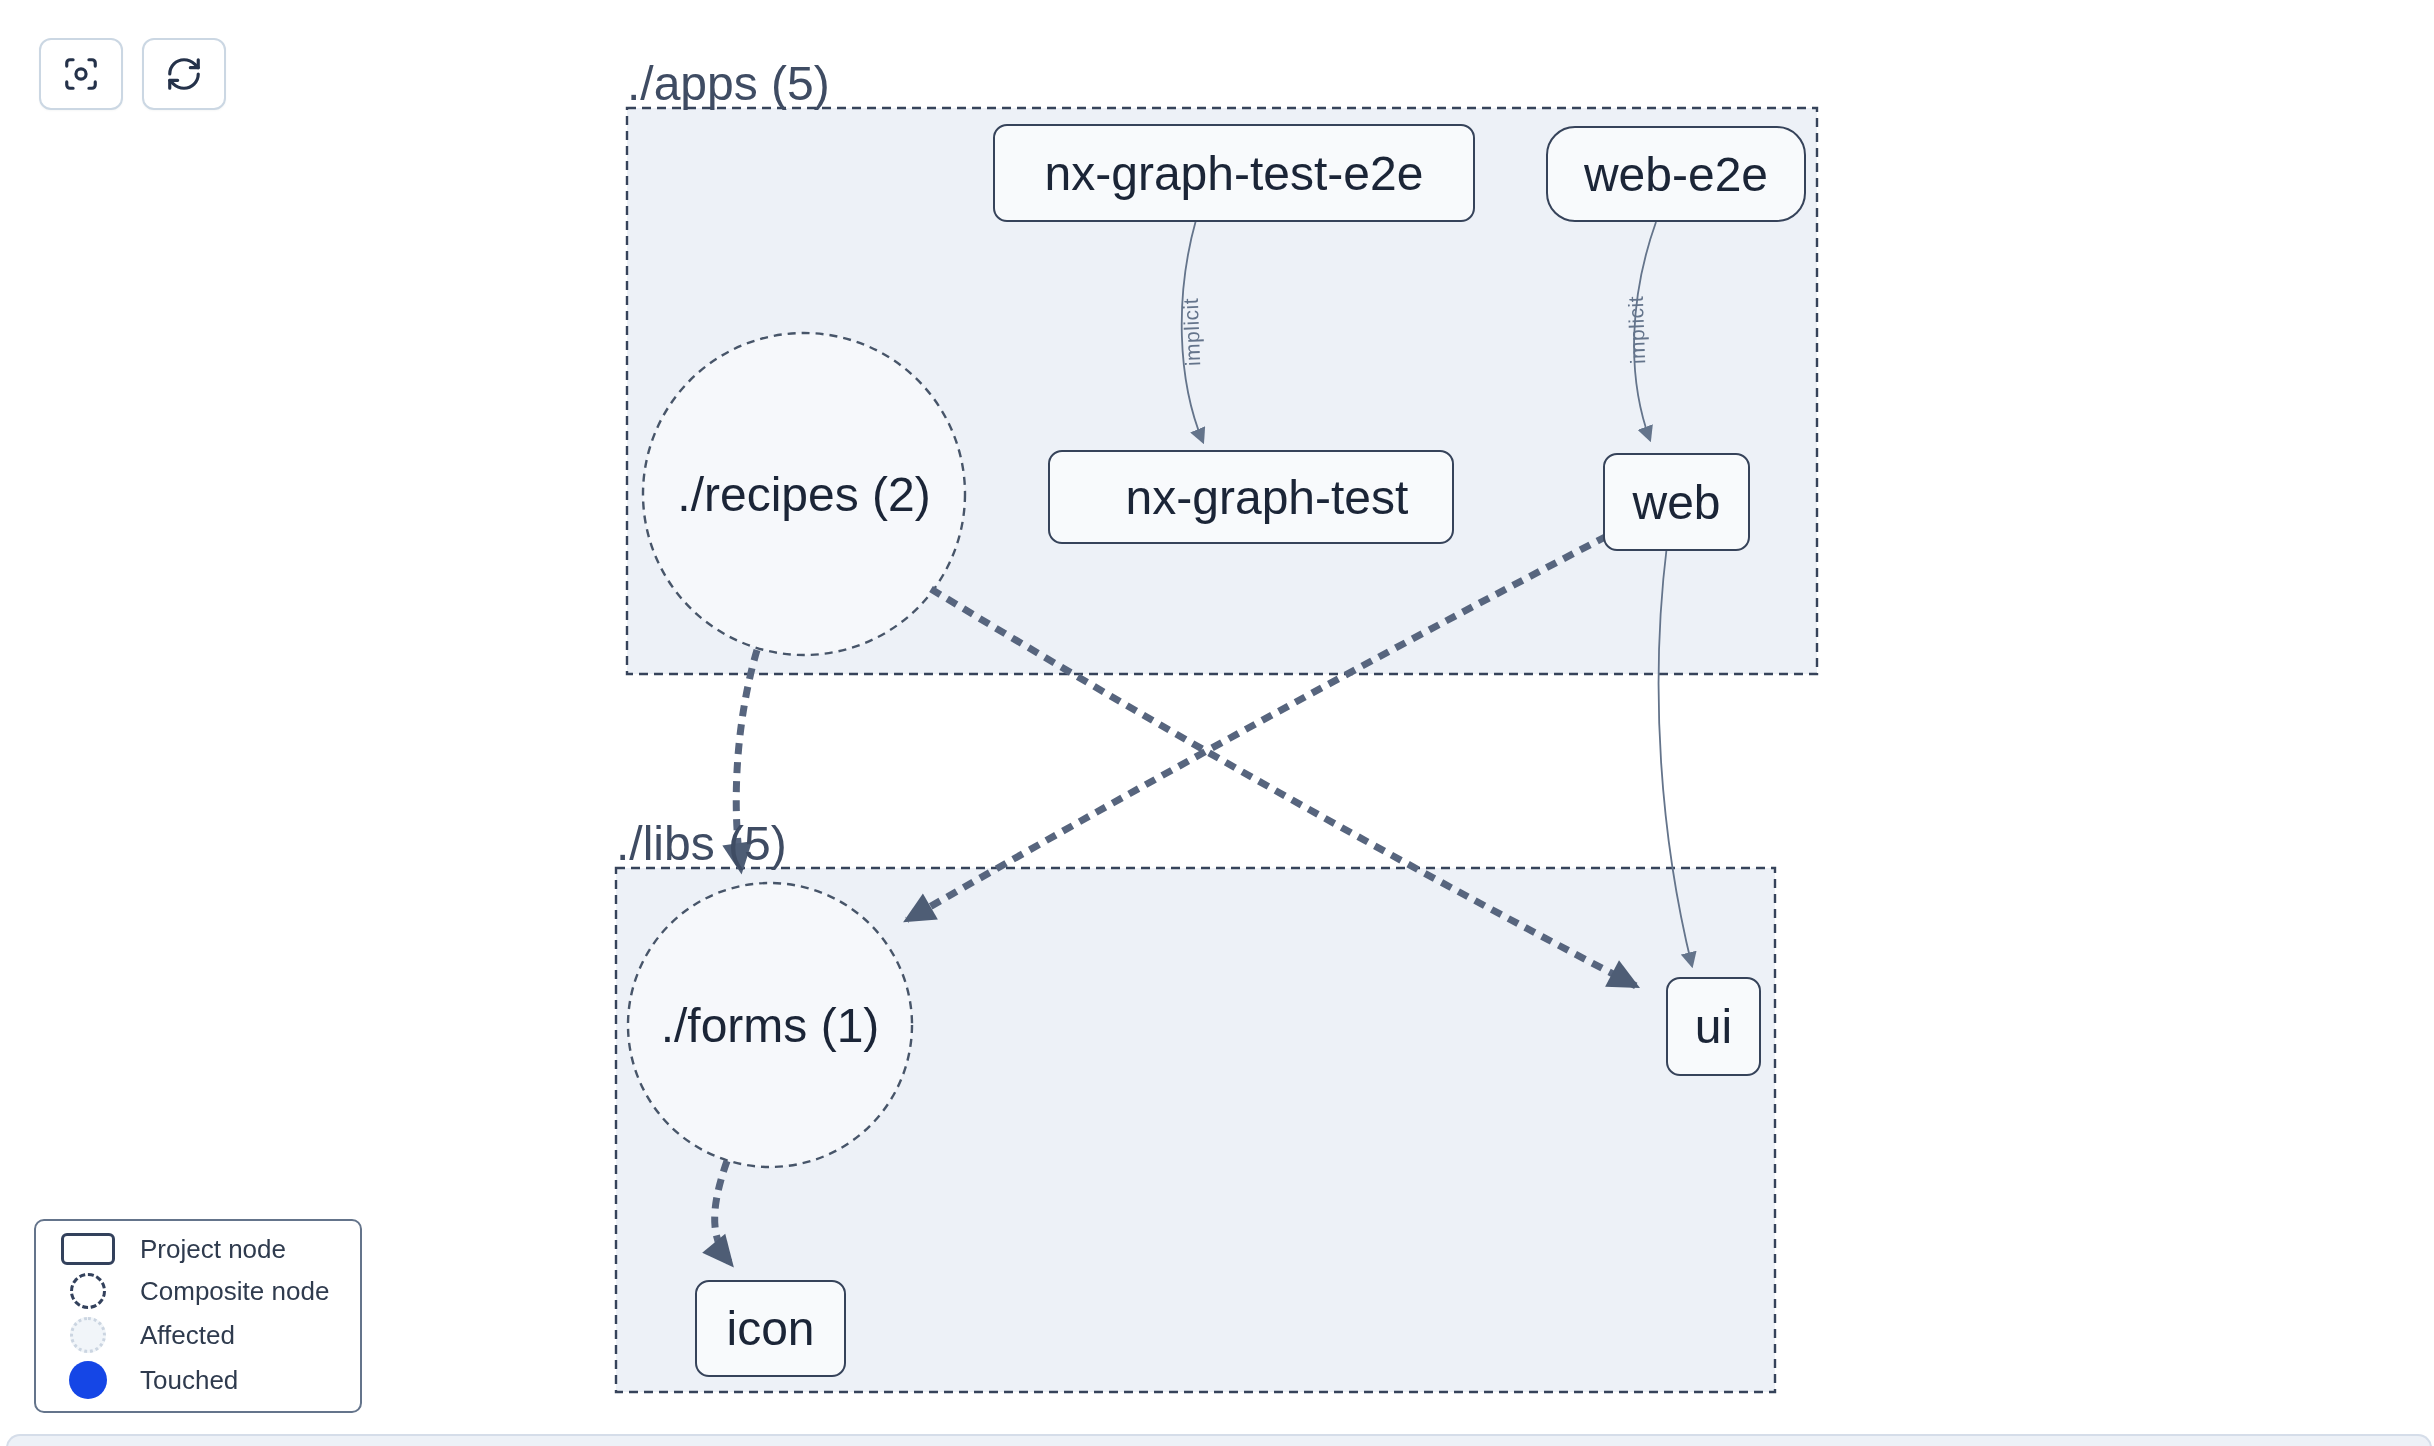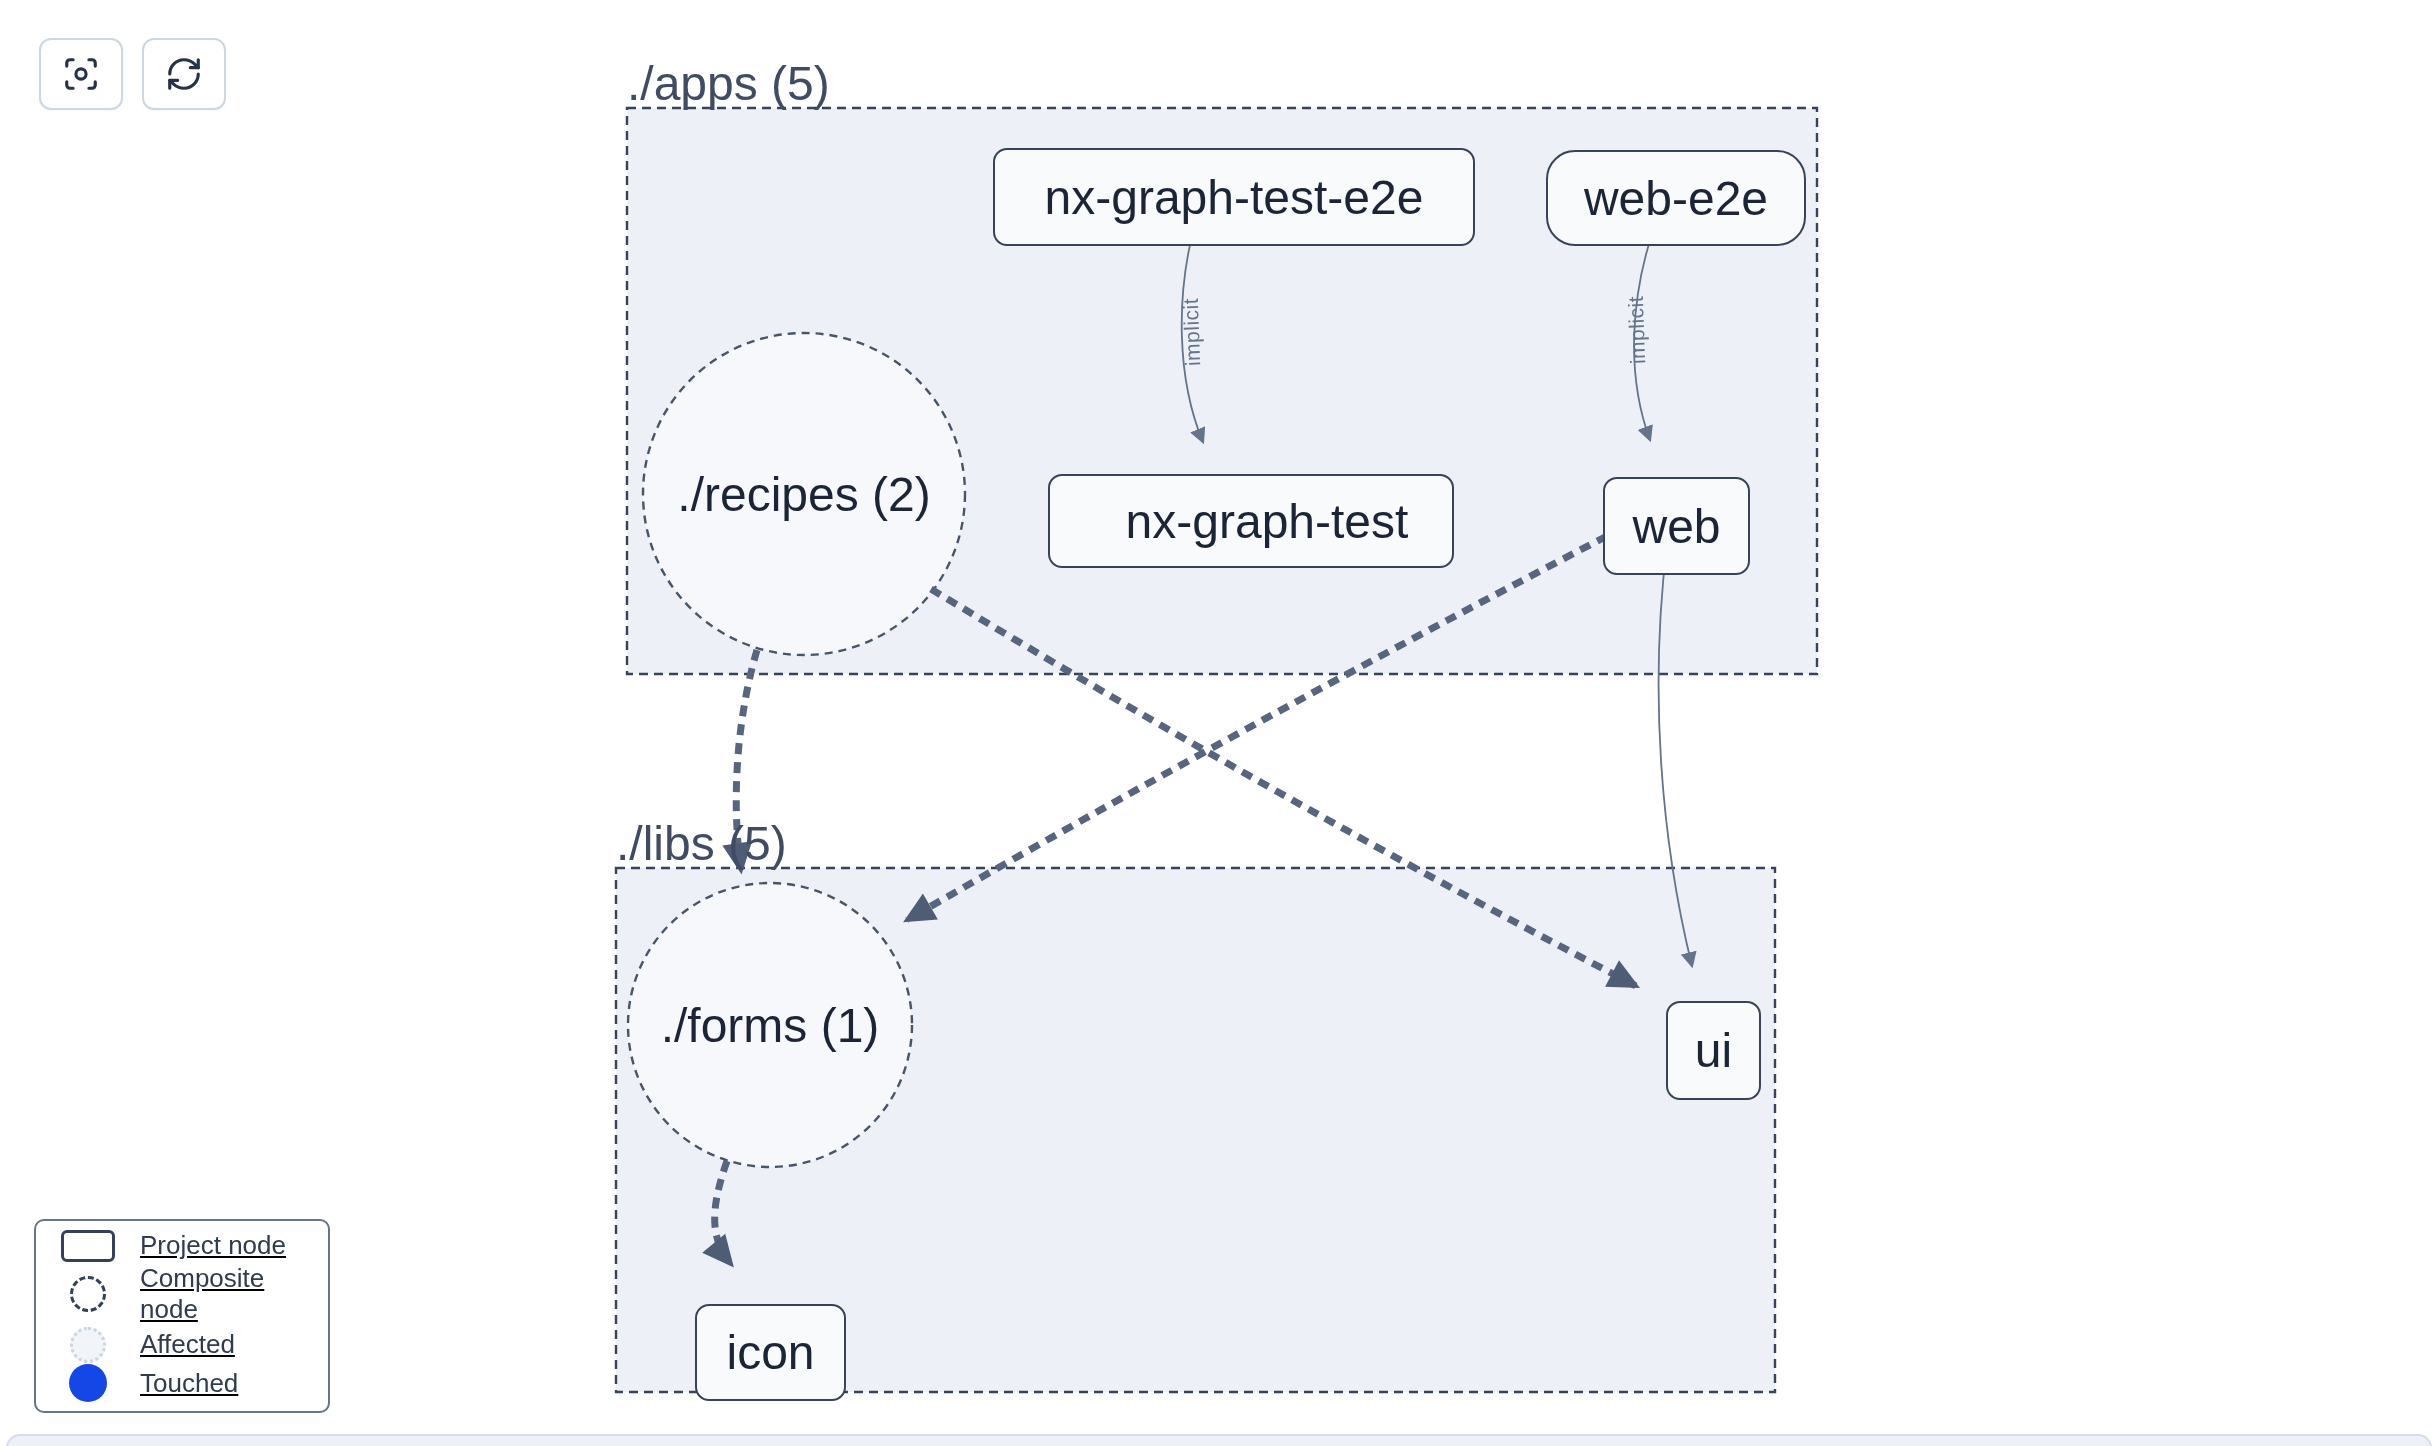--- a/index.html
+++ b/index.html
@@ -13,40 +13,39 @@
   .tbtn{
     width:80px;height:68px;background:#fff;border:2px solid #cbd7e3;border-radius:12px;
     display:flex;align-items:center;justify-content:center;cursor:pointer;
     box-shadow:0 1px 2px rgba(30,41,59,.04);
   }
   .tbtn svg{width:38px;height:38px;stroke:#25324a;fill:none;stroke-width:2;stroke-linecap:round;stroke-linejoin:round;}
   
   .node{
     position:absolute;background:#f8fafc;border:2px solid #36435a;border-radius:14px;
     display:flex;align-items:center;justify-content:center;
-    font-size:48px;color:#1b2537;cursor:pointer;z-index:20;white-space:nowrap;margin-top:24px;
+    font-size:48px;color:#1b2537;cursor:pointer;z-index:20;white-space:nowrap;
   }
   .circle-label{
     position:absolute;transform:translate(-50%,-50%);font-size:48px;color:#1b2537;
     z-index:20;white-space:nowrap;cursor:pointer;
   }
   .group-title{
     position:absolute;font-size:48px;color:#3f4c63;z-index:15;white-space:nowrap;
   }
   .edge-label{
     position:absolute;transform:translate(-50%,-50%) rotate(-92deg);
     font-size:21px;color:#64748b;z-index:16;letter-spacing:.5px;white-space:nowrap;
   }
   
   .legend{
-    position:absolute;left:34px;top:1219px;width:296px;height:194px;background:#fff;
+    position:absolute;left:34px;top:1219px;width:328px;height:194px;background:#fff;
     border:2px solid #64748b;border-radius:10px;z-index:30;
     display:flex;flex-direction:column;justify-content:space-around;padding:8px 0;
     box-sizing:border-box;
-    text-decoration:underline;
   }
   .legend-row{display:flex;align-items:center;}
   .legend-swatch-cell{width:104px;display:flex;align-items:center;justify-content:center;flex:none;}
   .legend-label{font-size:26px;color:#2f3b4e;}
   .sw-project{width:54px;height:32px;border:3px solid #33415c;border-radius:6px;background:#fff;box-sizing:border-box;}
   .sw-composite{width:36px;height:36px;border:3px dashed #33415c;border-radius:50%;background:#fff;box-sizing:border-box;}
   .sw-affected{width:36px;height:36px;border:3px dotted #cbd5e1;border-radius:50%;background:#f1f5f9;box-sizing:border-box;}
   .sw-touched{width:38px;height:38px;border-radius:50%;background:#1546e6;}
   
   .bottom-strip{

